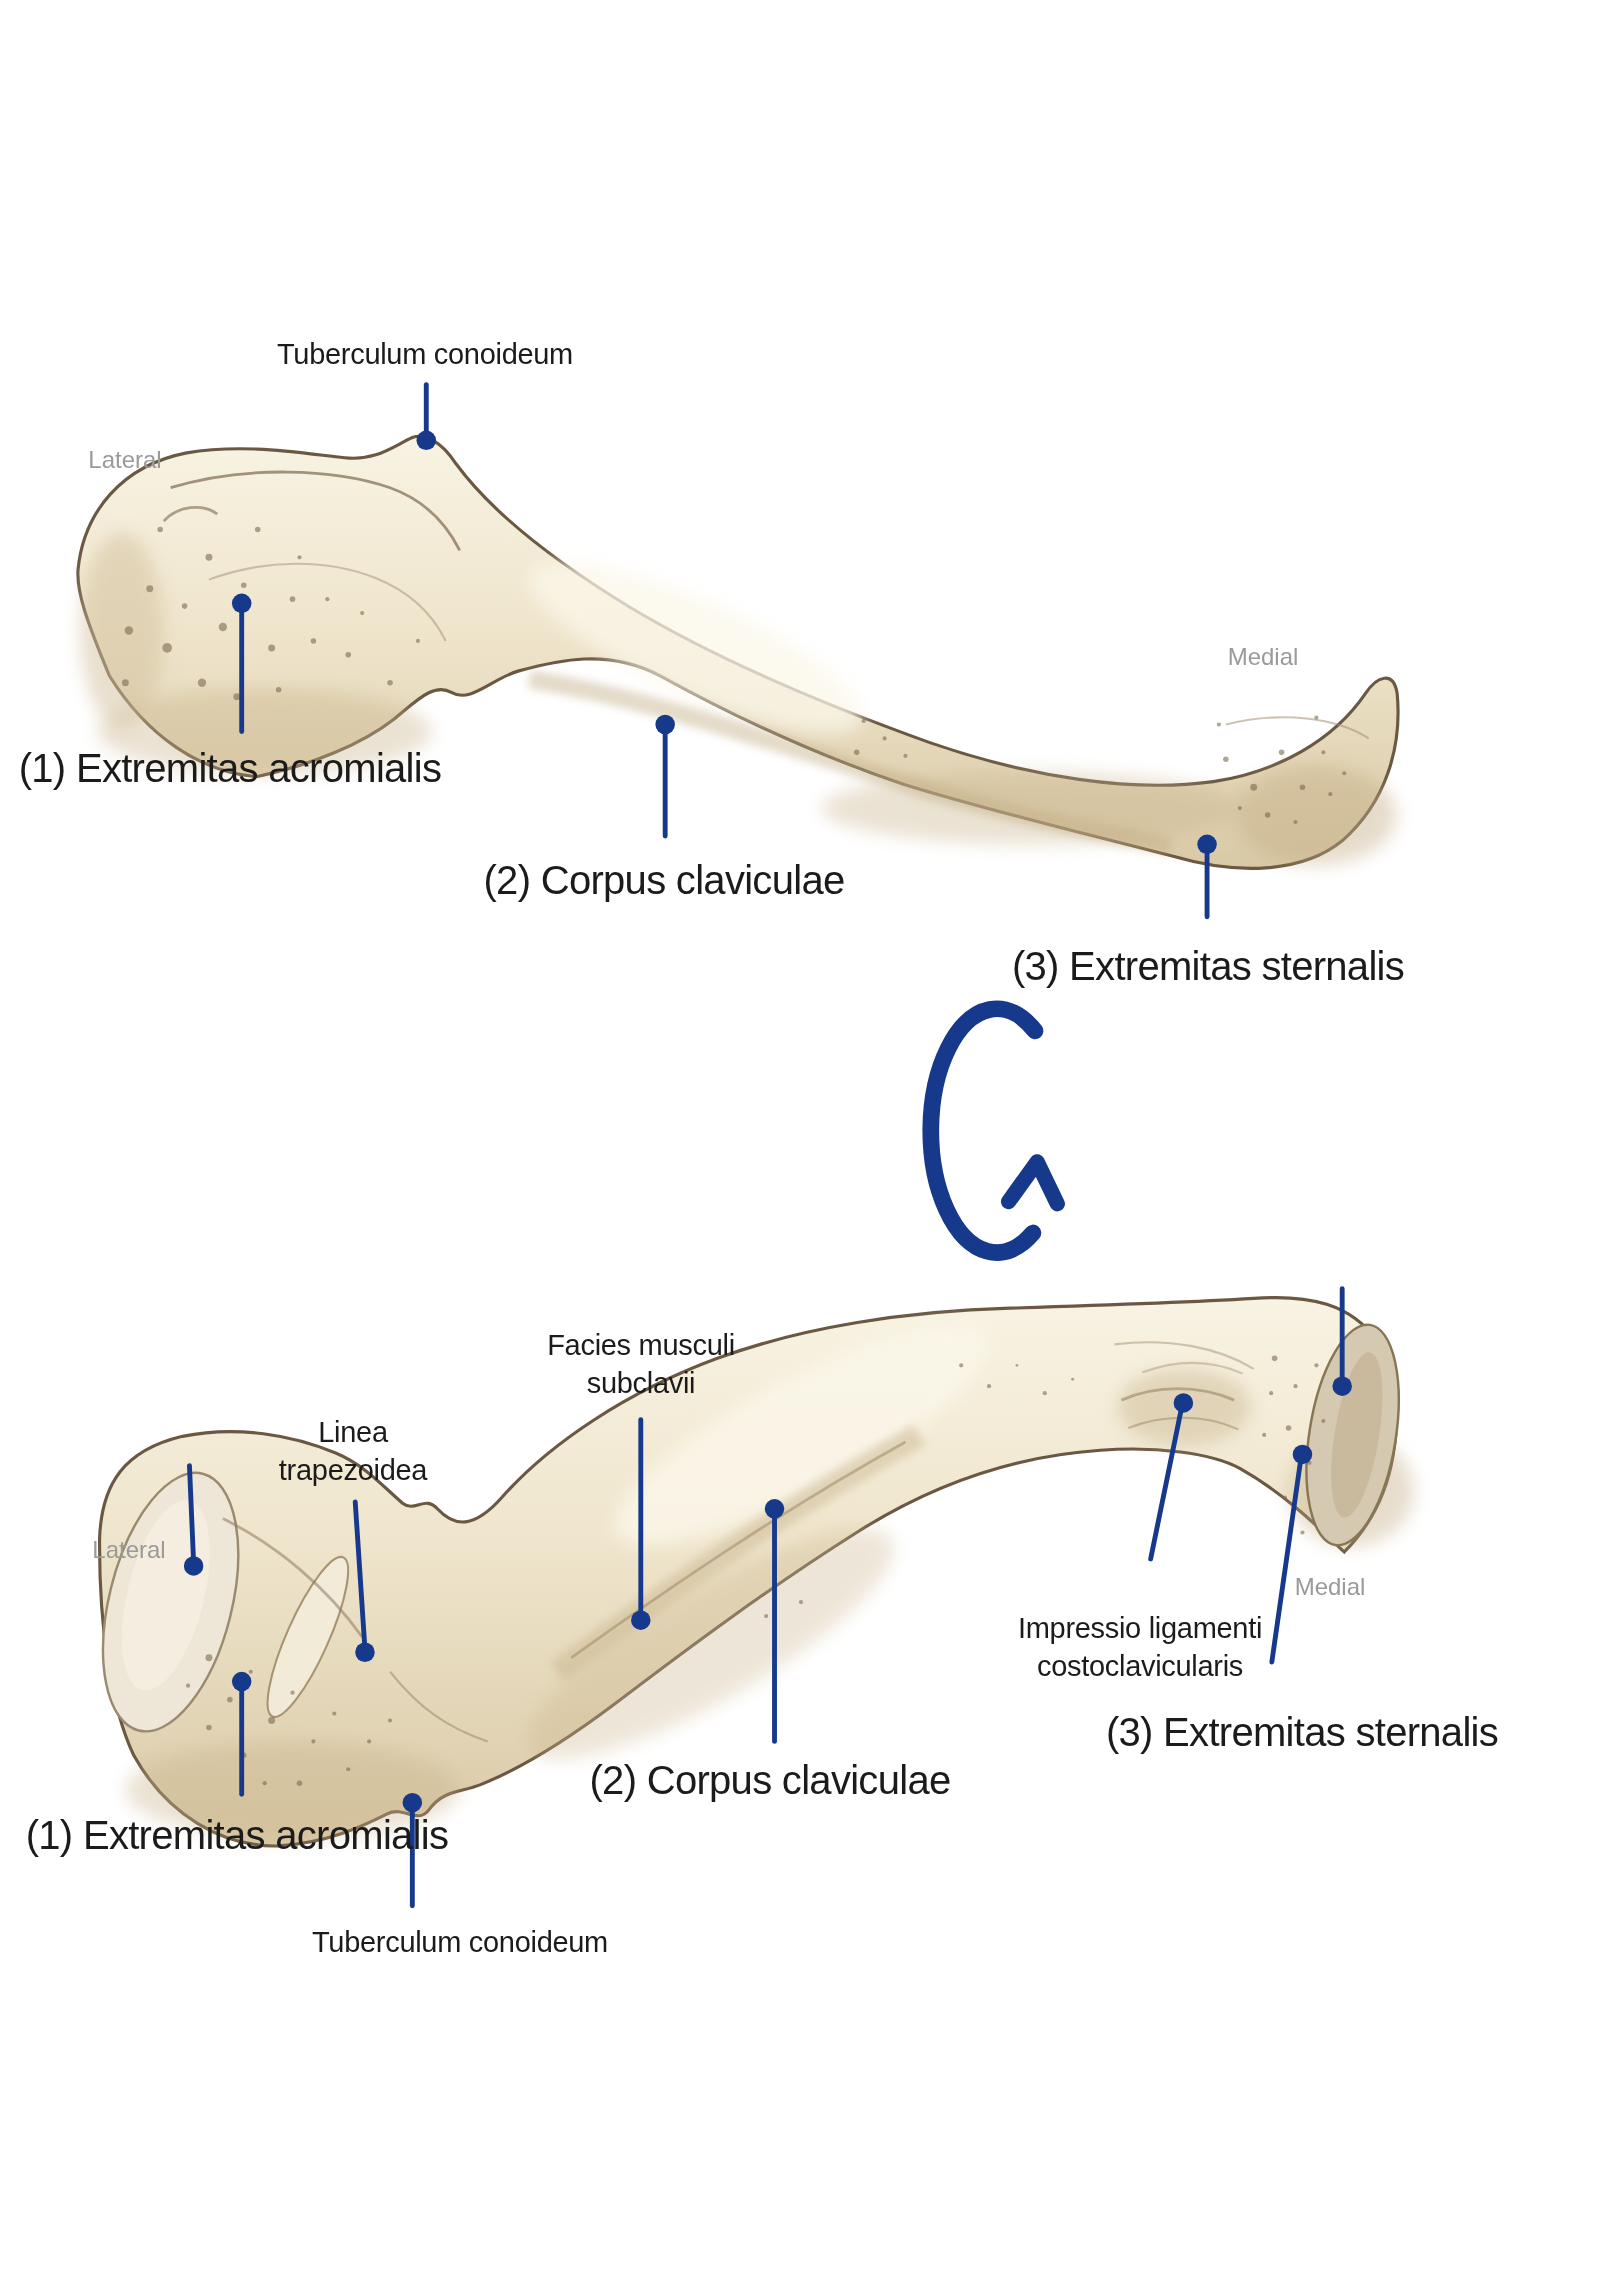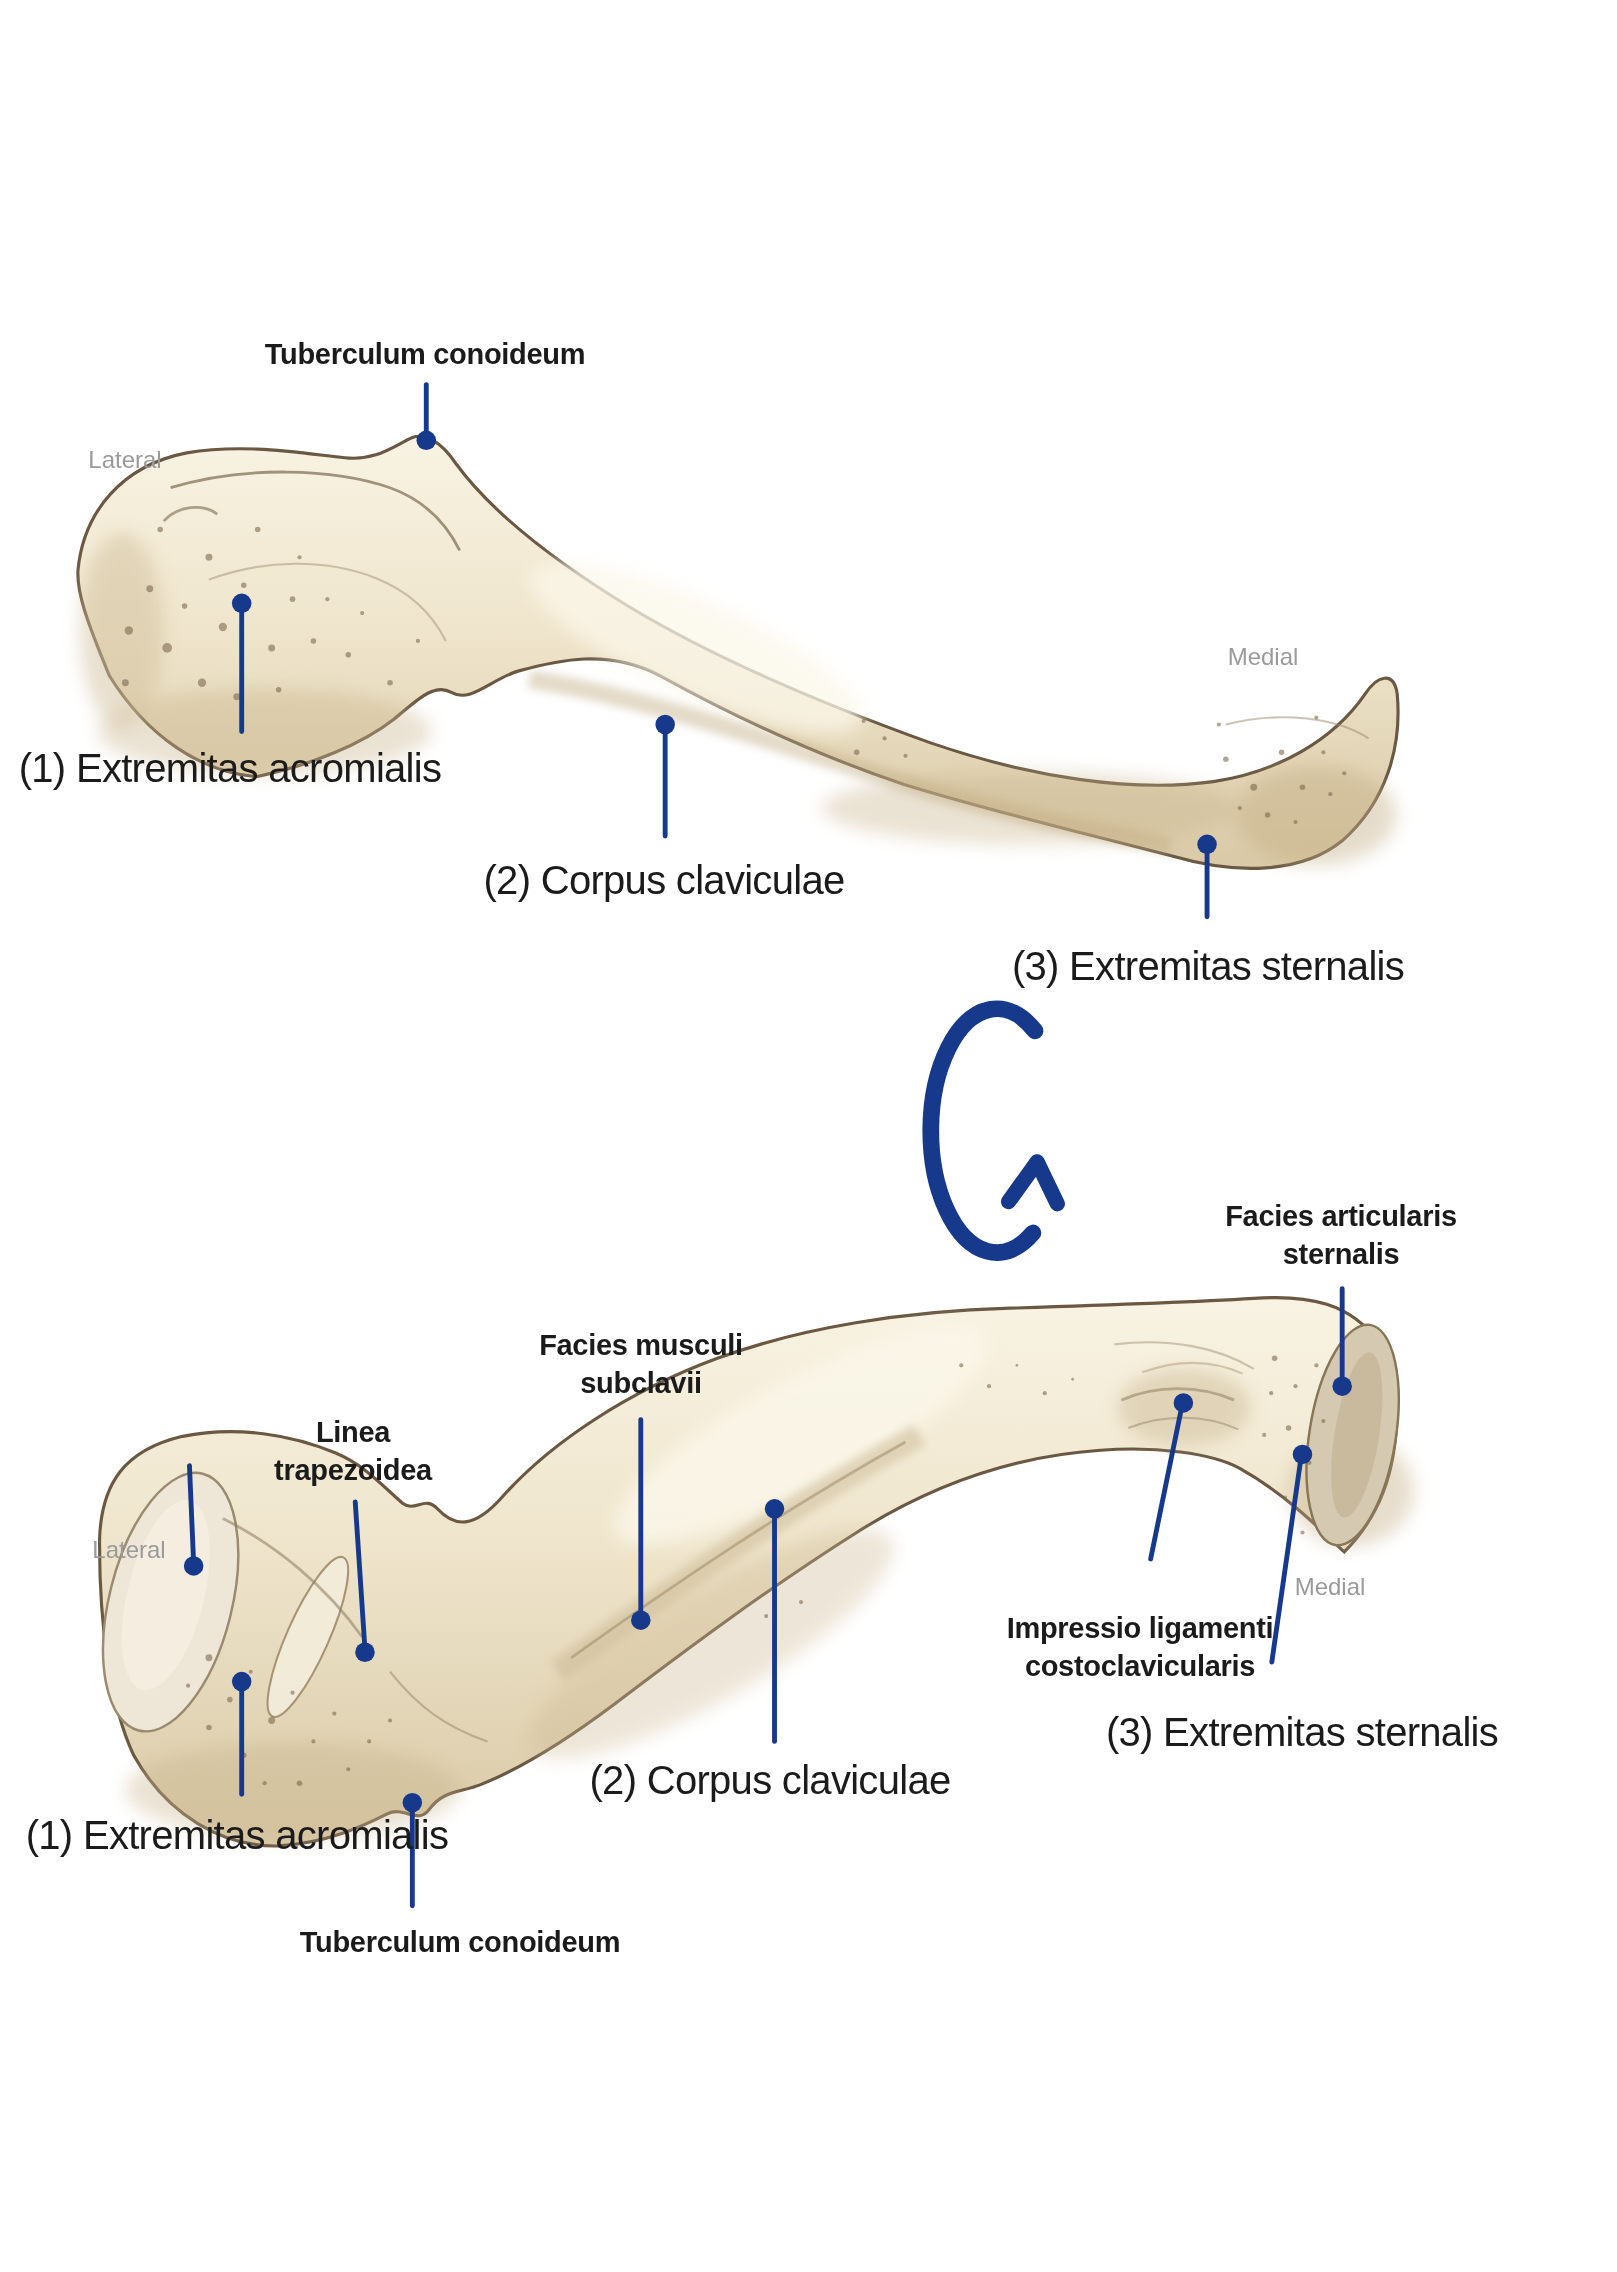--- a/index.html
+++ b/index.html
@@ -13,21 +13,21 @@
   }
   #figure-svg { position: absolute; left: 0; top: 0; width: 1618px; height: 2273px; }
   .lbl {
     position: absolute;
     transform: translateX(-50%);
     text-align: center;
     color: #1b1b1b;
     line-height: 1.3;
     z-index: 5;
   }
-  .plain { font-size: 29px; font-weight: 700; letter-spacing: -0.3px; }
+  .plain { font-size: 29px; font-weight: 400; letter-spacing: -0.3px; }
   .bold  { font-size: 40px; font-weight: 400; letter-spacing: -0.7px; }
   .dir   { font-size: 24px; font-weight: 400; color: #9a9a9a; letter-spacing: 0; text-align: right; }
   .nowrap { white-space: nowrap; }
 </style>
 </head>
 <body>
 
 <div id="canvas">
 
   <svg id="figure-svg" viewBox="0 0 2323 3263">
@@ -266,21 +266,20 @@
   <div class="lbl dir nowrap" style="left:125px; top:444px;">Lateral</div>
 
   <div class="lbl dir nowrap" style="left:1263px; top:641px;">Medial</div>
 
   <div class="lbl bold nowrap" style="left:230px; top:742px;">(1) Extremitas acromialis</div>
 
   <div class="lbl bold nowrap" style="left:664px; top:854px;">(2) Corpus claviculae</div>
 
   <div class="lbl bold nowrap" style="left:1208px; top:940px;">(3) Extremitas sternalis</div>
 
-  <div class="lbl plain" style="left:1341px; top:1198px; width:251px;">Facies articularis sternalis</div>
 
   <div class="lbl plain" style="left:641px; top:1327px; width:230px;">Facies musculi subclavii</div>
 
 
   <div class="lbl plain" style="left:353px; top:1414px; width:181px;">Linea trapezoidea</div>
 
   <div class="lbl dir nowrap" style="left:129px; top:1534px;">Lateral</div>
 
   <div class="lbl dir nowrap" style="left:1330px; top:1571px;">Medial</div>
 

